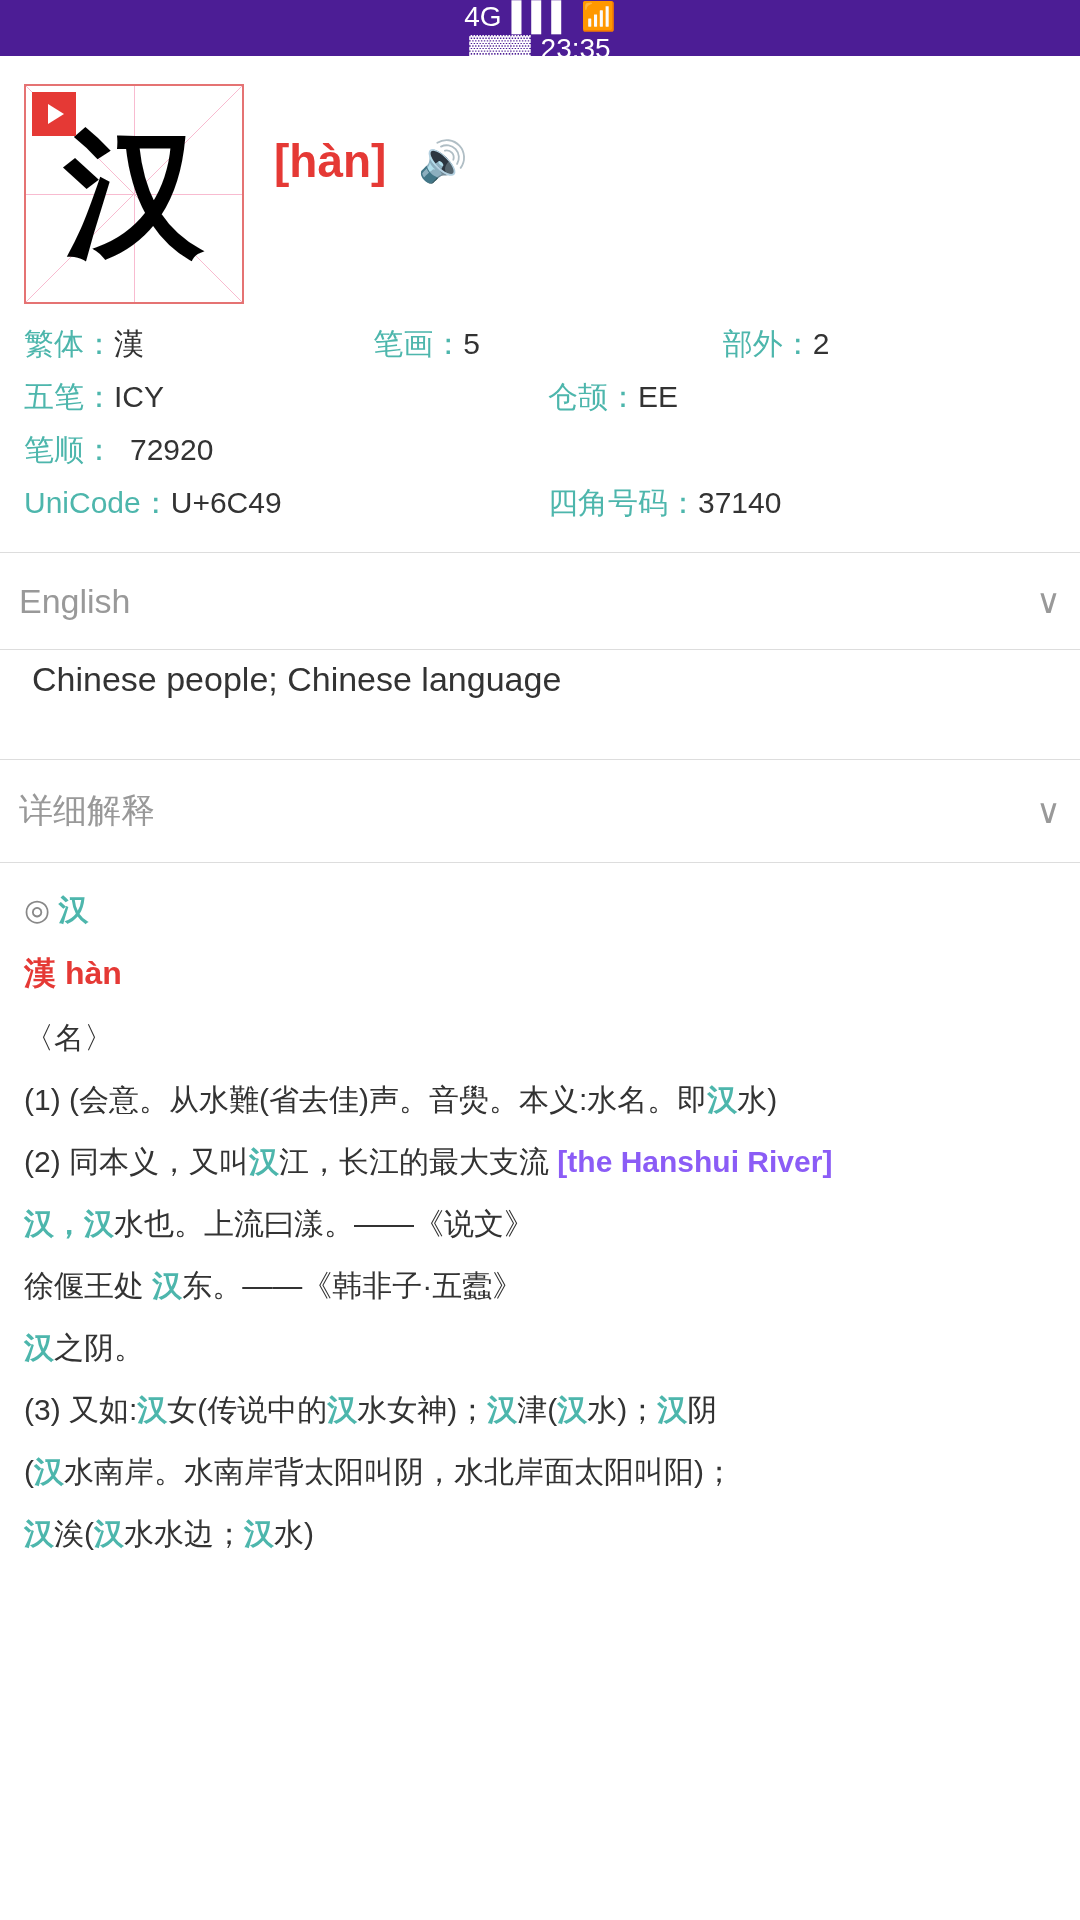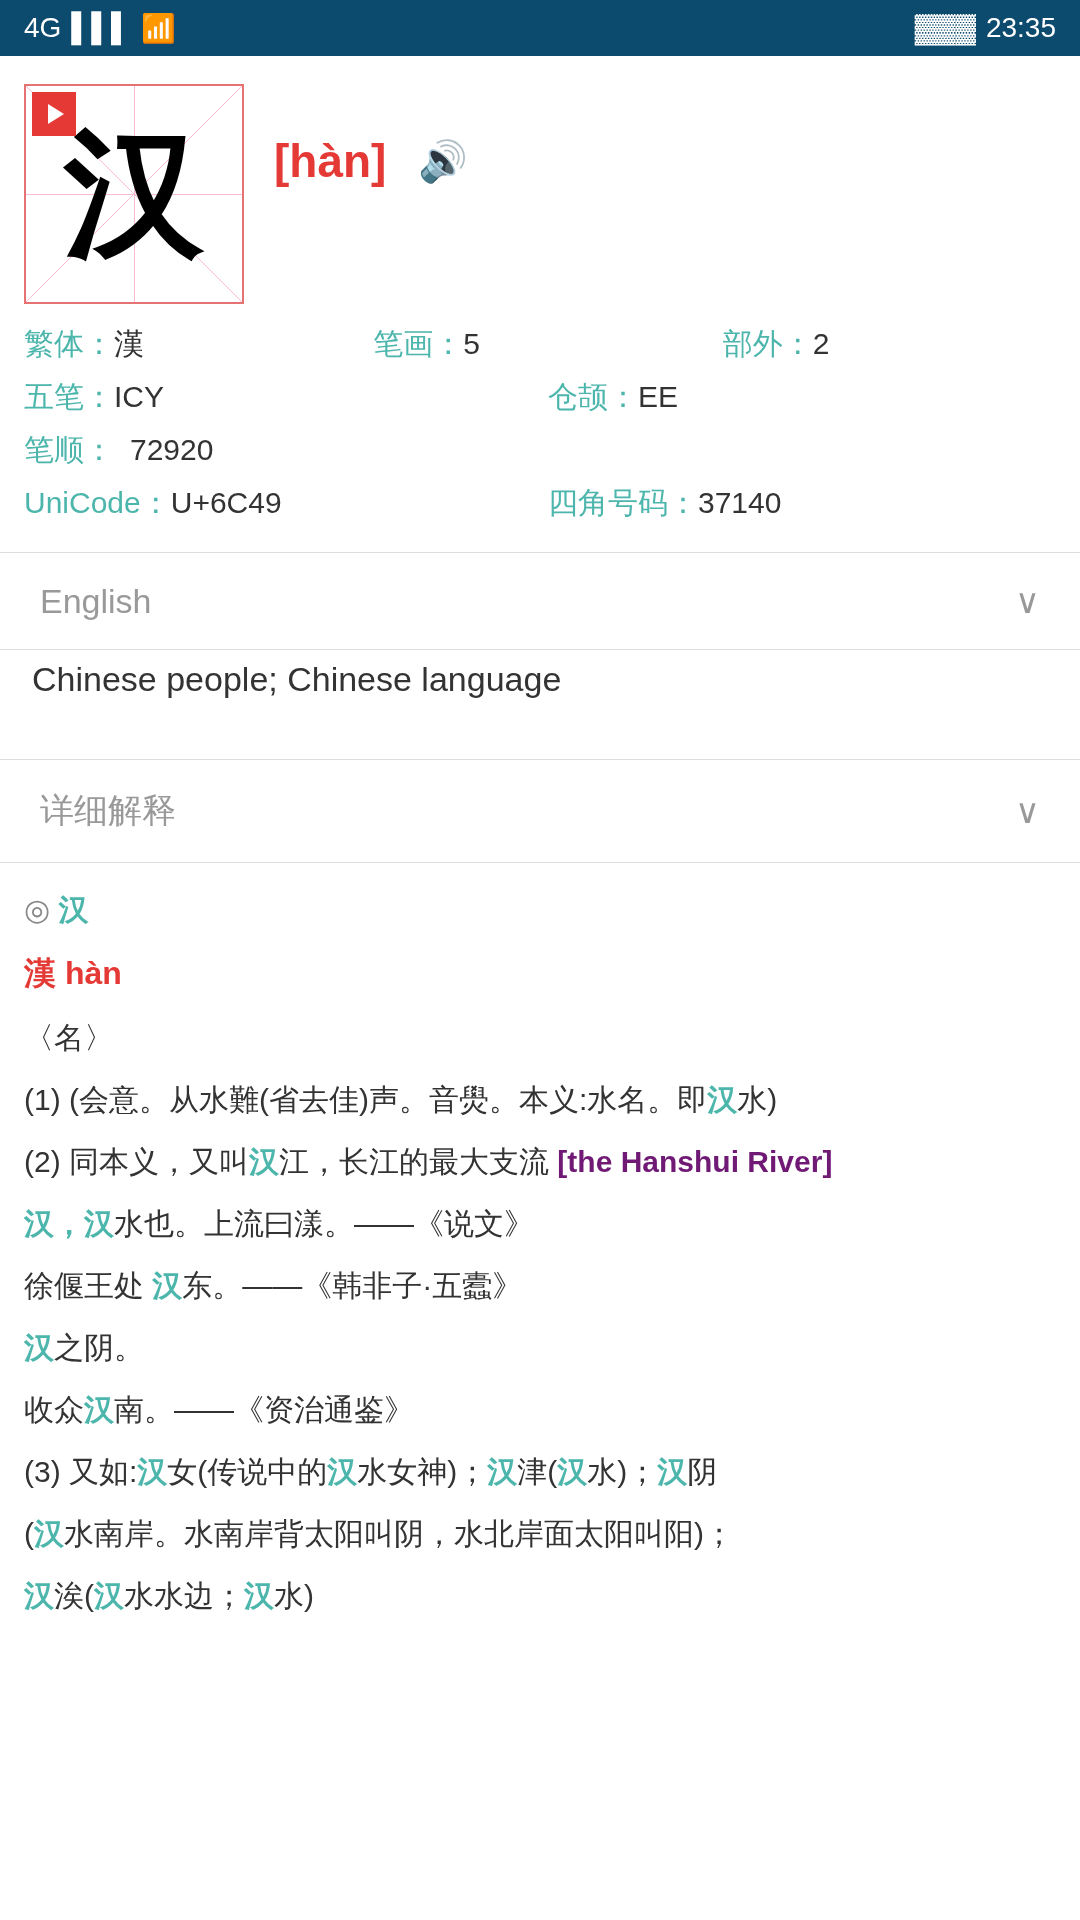--- a/index.html
+++ b/index.html
@@ -7,28 +7,29 @@
     body {
       font-family: sans-serif;
       background: #fff;
       width: 1080px;
       min-height: 1920px;
       overflow-x: hidden;
     }
 
     
     .status-bar {
-      background: #0c4a6e;
+      background: #4c1d95;
       color: #fff;
       height: 56px;
       display: flex;
       align-items: center;
       justify-content: space-between;
       padding: 0 24px;
       font-size: 28px;
+      flex-direction: column;
     }
     .status-left { display: flex; align-items: center; gap: 10px; }
     .status-right { display: flex; align-items: center; gap: 10px; }
 
     
     .main {
       background: #fff;
       padding: 0;
     }
 
@@ -156,21 +157,21 @@
       height: 1px;
       background: #ddd;
       margin: 0 0;
     }
 
     
     .section-header {
       display: flex;
       align-items: center;
       justify-content: space-between;
-      padding: 28px 40px;
+      padding: 28px 19px;
       cursor: pointer;
       text-align: right;
     }
     .section-header-label {
       font-size: 34px;
       color: #999;
     }
     .chevron {
       font-size: 34px;
       color: #999;
@@ -198,21 +199,21 @@
     .han-red {
       color: #e53935;
       font-weight: bold;
       font-size: 32px;
     }
     .han-green {
       color: #4db6ac;
       font-weight: bold;
     }
     .orange-text {
-      color: #701a75;
+      color: #8b5cf6;
       font-weight: bold;
       text-align: center;
     }
     .detail-block {
       margin-bottom: 8px;
     }
     .name-tag {
       color: #333;
       font-size: 30px;
     }
@@ -336,23 +337,20 @@
 
     <div class="detail-block">
       <span>徐偃王处 </span><span class="han-green">汉</span><span>东。——《韩非子·五蠹》</span>
     </div>
 
 
     <div class="detail-block">
       <span class="han-green">汉</span><span>之阴。</span>
     </div>
 
-    <div class="detail-block">
-      <span>收众</span><span class="han-green">汉</span><span>南。——《资治通鉴》</span>
-    </div>
 
     <div class="detail-block">
       <span>(3) 又如:</span><span class="han-green">汉</span><span>女(传说中的</span><span class="han-green">汉</span><span>水女神)；</span><span class="han-green">汉</span><span>津(</span><span class="han-green">汉</span><span>水)；</span><span class="han-green">汉</span><span>阴</span>
     </div>
 
     <div class="detail-block">
       <span>(</span><span class="han-green">汉</span><span>水南岸。水南岸背太阳叫阴，水北岸面太阳叫阳)；</span>
     </div>
 
     <div class="detail-block">

